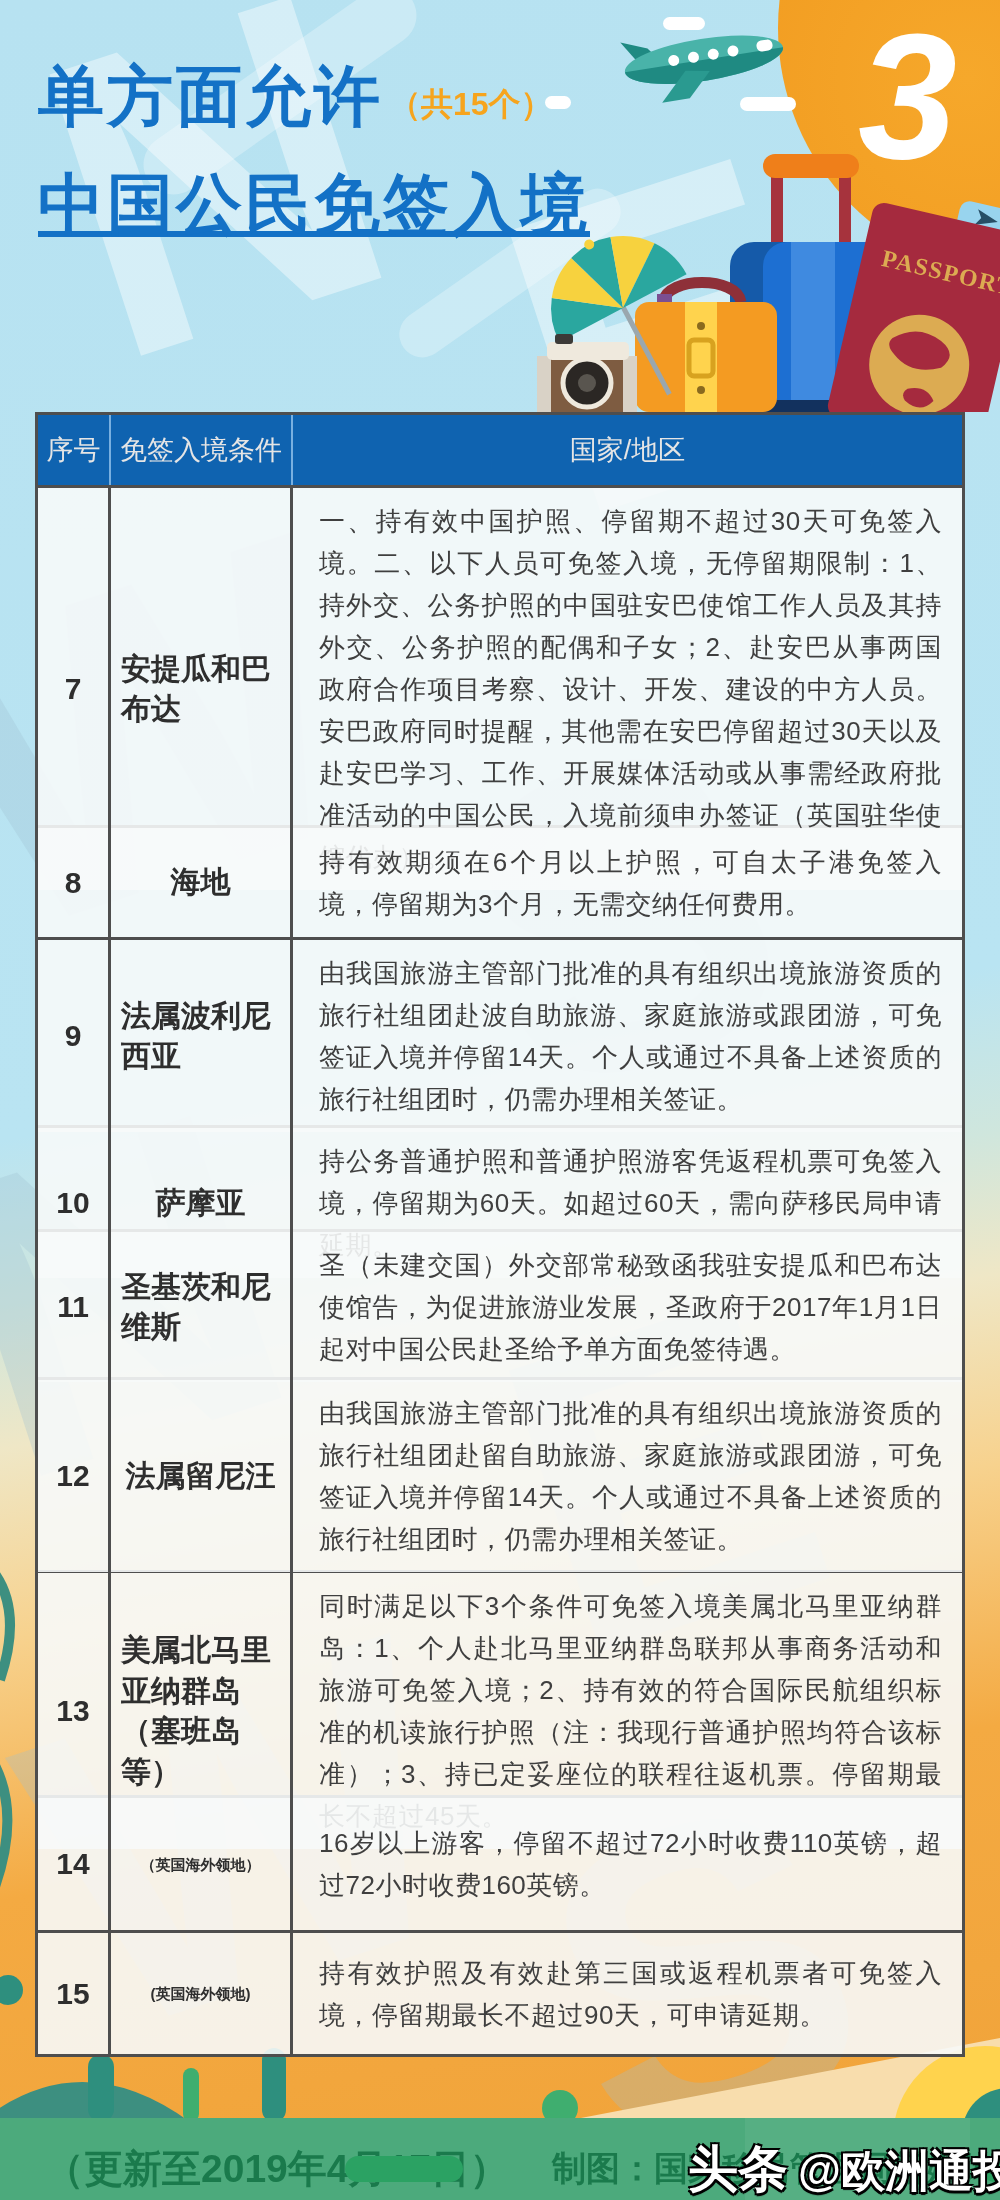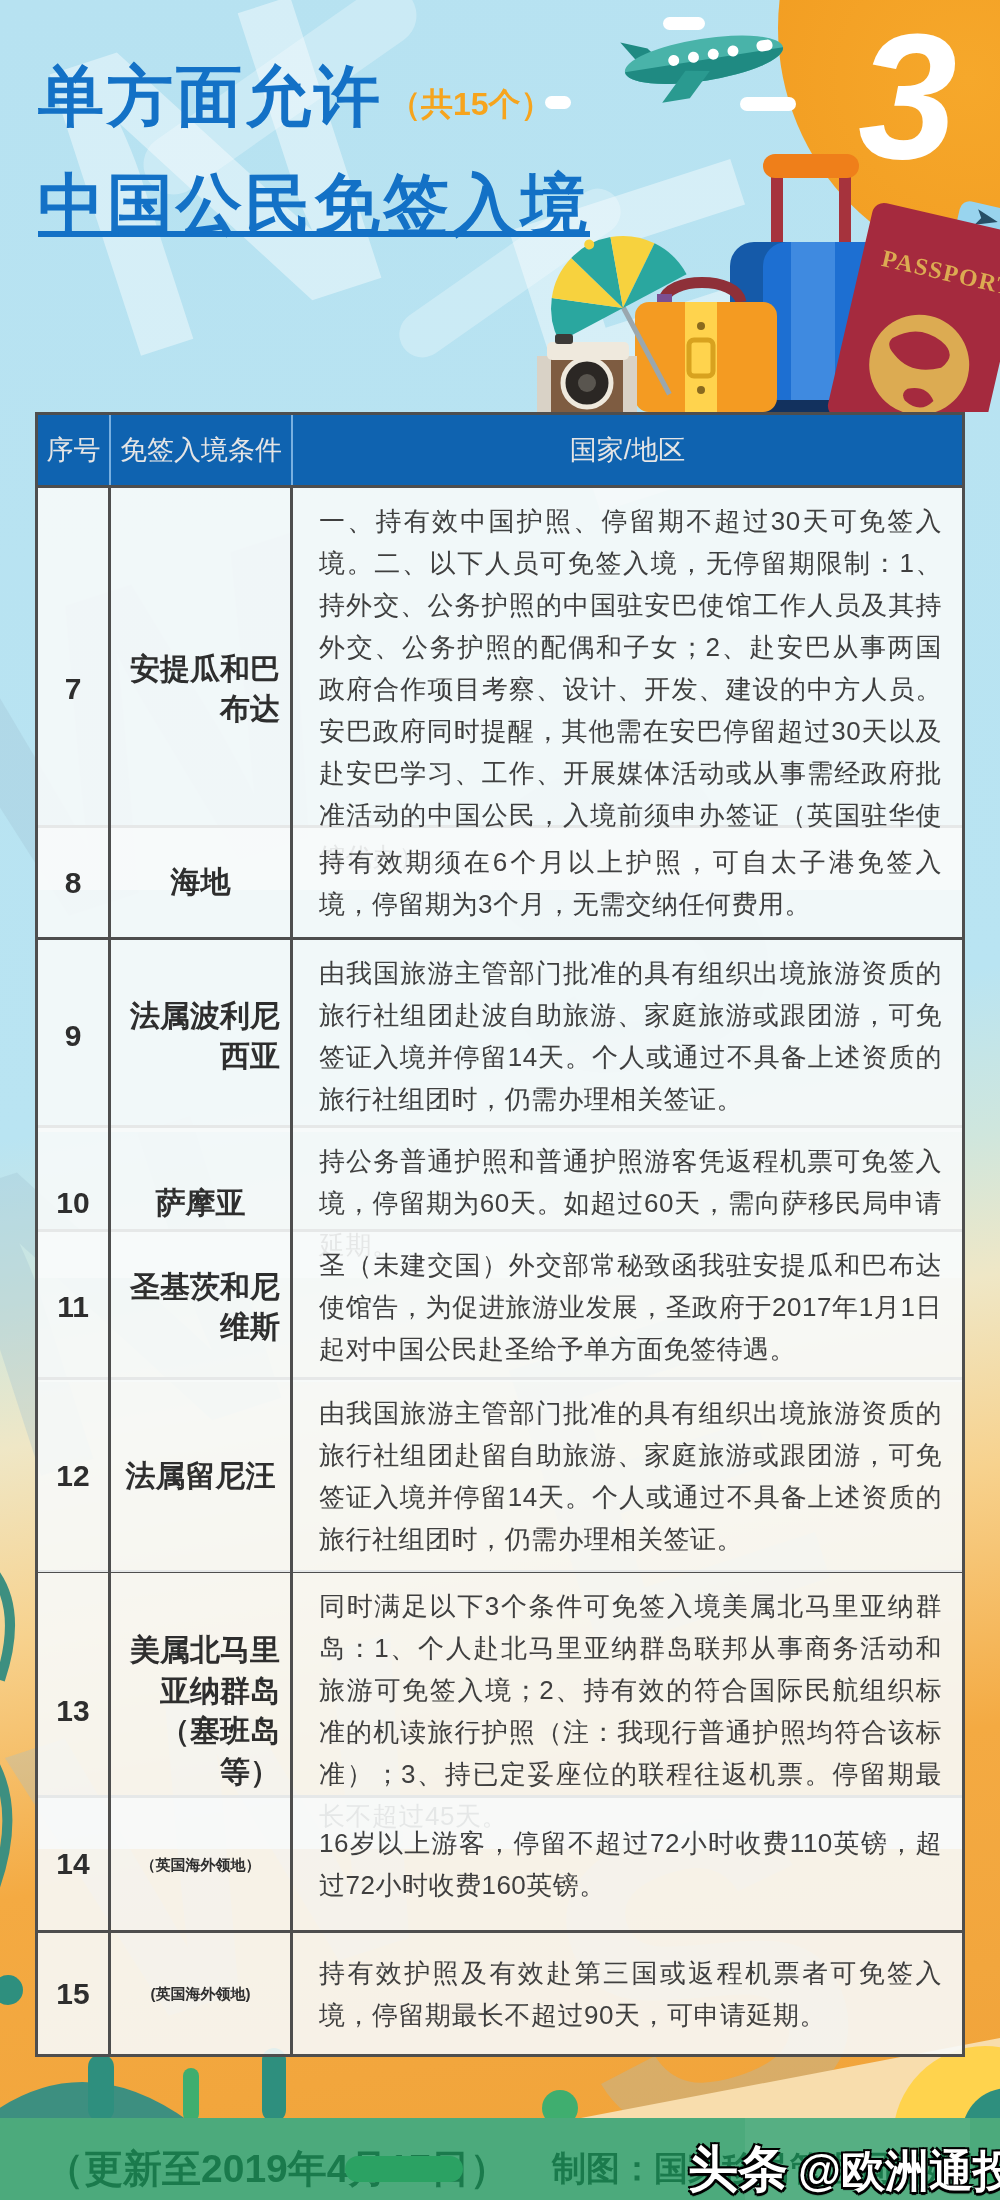--- a/index.html
+++ b/index.html
@@ -25,21 +25,21 @@
   .vtable{position:absolute;left:35px;top:412px;width:930px;z-index:5;
     border:3px solid #4e4e4e;box-sizing:border-box;background:transparent;}
   .t-row{display:grid;grid-template-columns:73px 182px 1fr;border-top:3px solid #4e4e4e;box-sizing:border-box;}
   .t-row:first-child{border-top:none;}
   .t-head{background:#0f63b0;height:70px;}
   .t-head .cell{color:#e5e5e5;font-weight:normal;font-size:27px;border-right:2px solid #79b0e0;background:transparent;}
   .t-head .cell:last-child{border-right:none;}
   .cell{display:flex;align-items:center;justify-content:center;box-sizing:border-box;
     background:rgba(247,250,250,0.90);}
   .c-no{font-size:30px;font-weight:bold;color:#2e2e2e;border-right:3px solid #4e4e4e;}
-  .c-country{flex-direction:column;text-align:right;font-size:30px;font-weight:bold;color:#2e2e2e;
+  .c-country{flex-direction:column;text-align:left;font-size:30px;font-weight:bold;color:#2e2e2e;
     border-right:3px solid #4e4e4e;padding:6px 10px;line-height:1.35;}
   .c-country .sub{font-size:15px;margin-top:2px;}
   .c-cond{justify-content:flex-start;font-size:26px;color:#3f3f3f;line-height:42px;
     padding:12px 20px 12px 26px;text-align:justify;letter-spacing:0.5px;}
   
   .bottom-strip{position:absolute;left:0;top:2038px;z-index:2;}
   .left-deco{position:absolute;left:0;top:1470px;z-index:2;}
   .footer-band{position:absolute;left:0;top:2118px;width:1000px;height:82px;background:#4caa7c;z-index:6;}
   .footer-band .tone{position:absolute;left:745px;top:0;width:225px;height:82px;background:rgba(255,255,255,0.06);}
   .footer-updated{position:absolute;left:45px;top:24px;font-size:39px;font-weight:bold;color:#1a7a4c;white-space:nowrap;}

